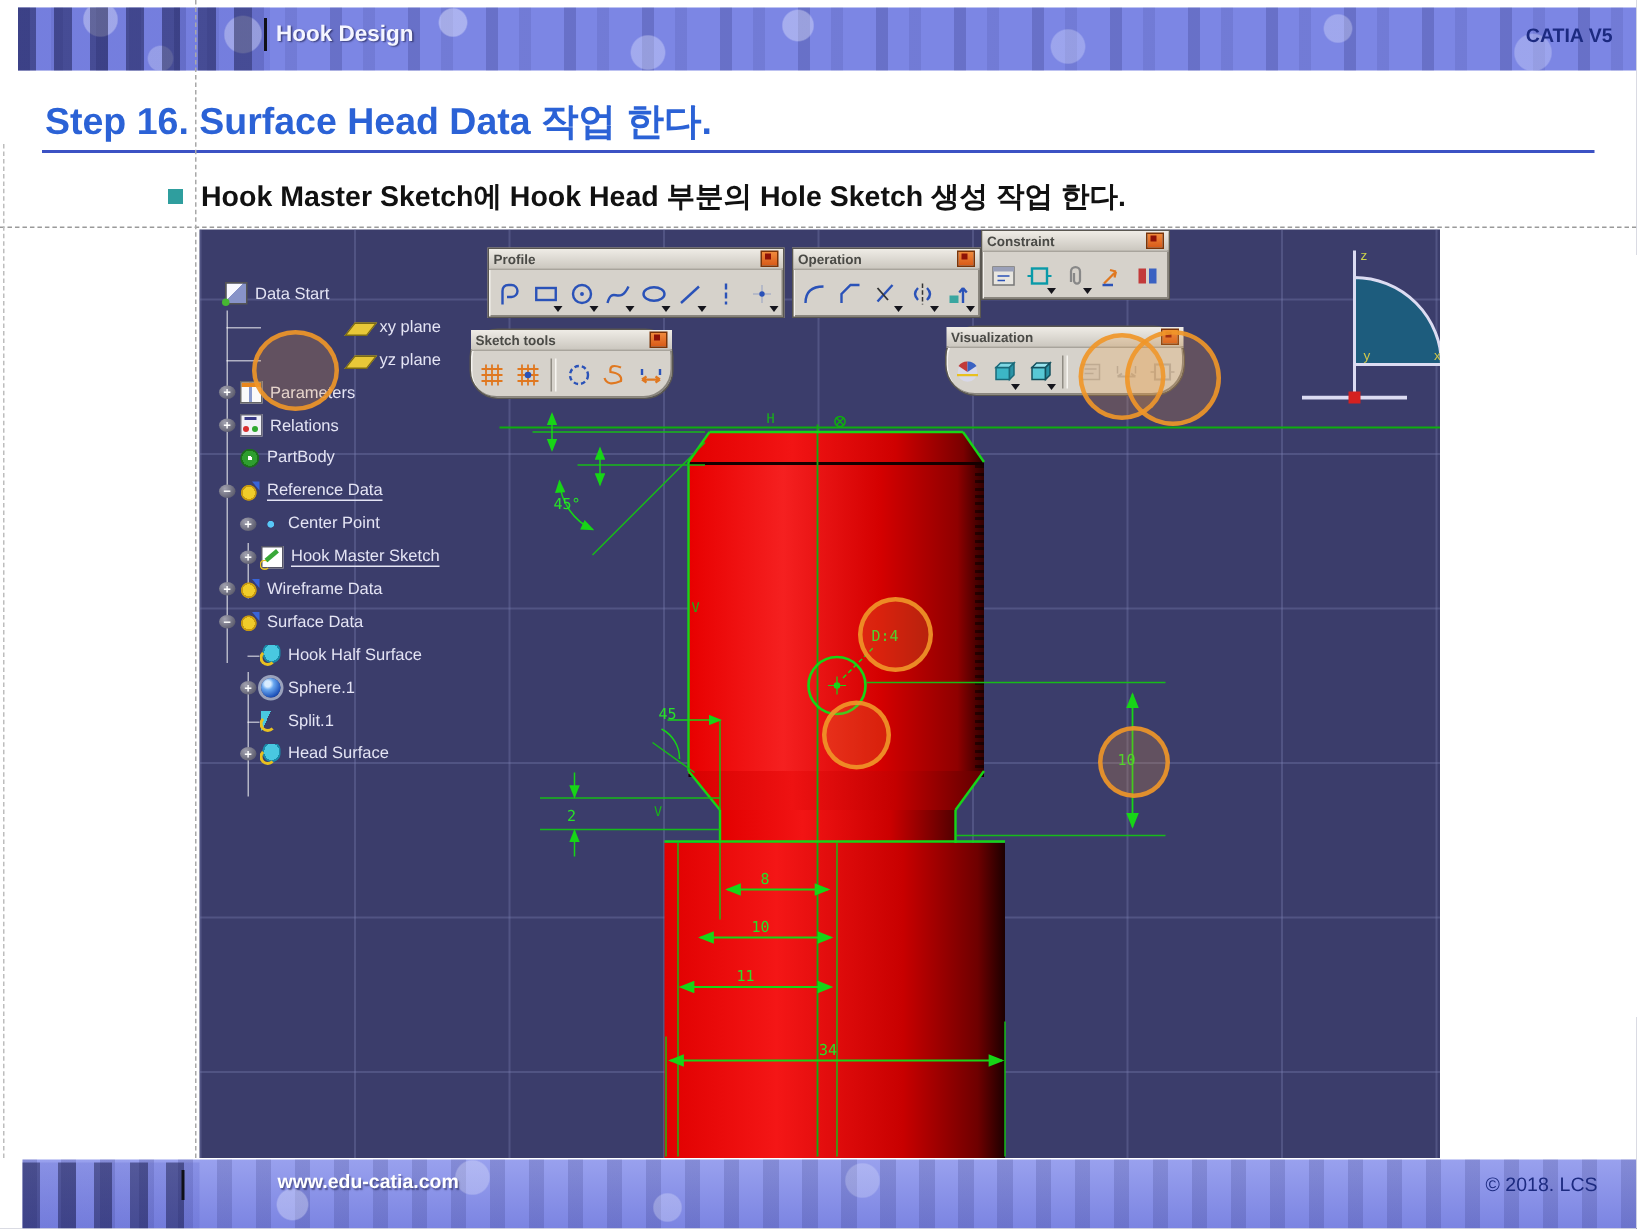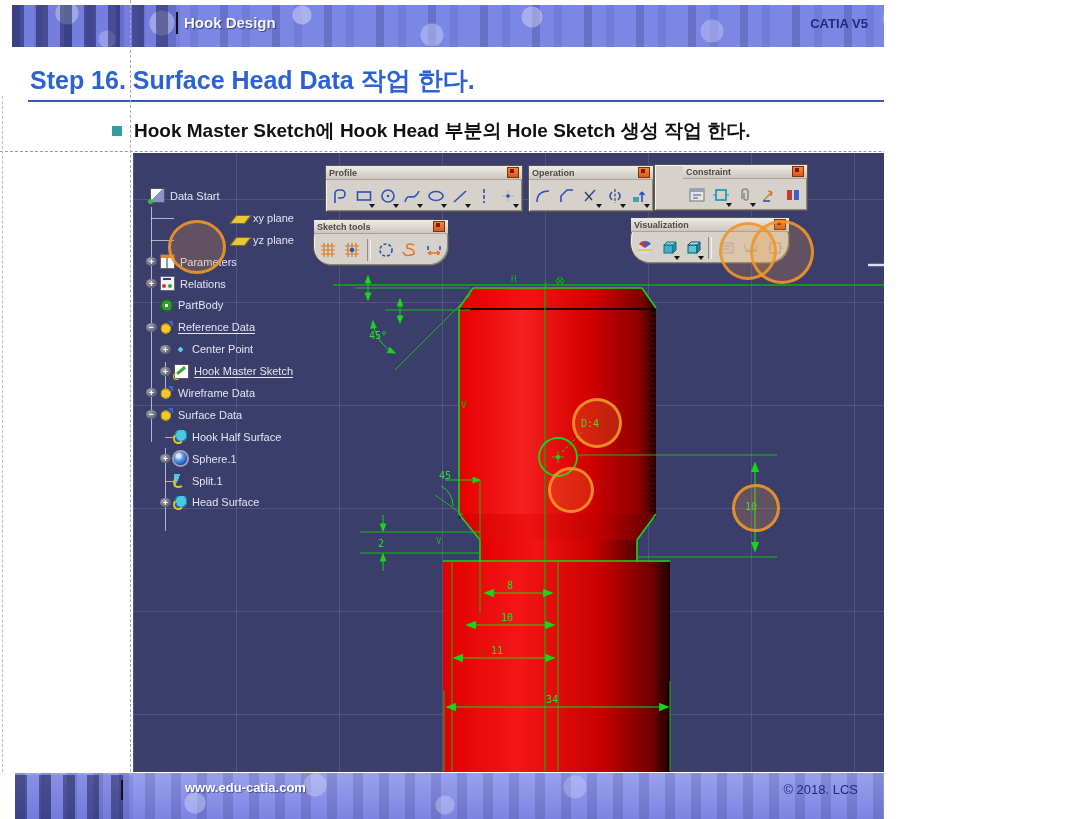--- a/index.html
+++ b/index.html
@@ -1,16 +1,16 @@
 <!DOCTYPE html>
 <html><head>
 <meta charset="utf-8">
 <style>
   html,body{margin:0;padding:0;background:#ffffff;}
-  .slide{position:relative;width:884px;height:819px;background:#ffffff;overflow:hidden;
+  .slide{position:relative;width:1091px;height:819px;background:#ffffff;overflow:hidden;
          font-family:"Liberation Sans",sans-serif;}
 
   
   .band{position:absolute;left:12px;top:5px;right:0;height:42px;background-color:#7c86e4;z-index:1;
     background-image:
       radial-gradient(circle 12px at 55px 8px, rgba(235,238,255,.50) 0 11px, transparent 12px),
       radial-gradient(circle 9px  at 95px 34px, rgba(225,230,255,.42) 0 8px,  transparent 9px),
       radial-gradient(circle 13px at 150px 18px, rgba(235,238,255,.48) 0 12px, transparent 13px),
       radial-gradient(circle 10px at 290px 10px, rgba(235,238,255,.42) 0 9px,  transparent 10px),
       radial-gradient(circle 12px at 420px 30px, rgba(225,230,255,.38) 0 11px, transparent 12px),
@@ -409,21 +409,21 @@
           </span>
         <span class="cell dd">
             <svg width="20" height="20">
               <rect x="4" y="11" width="6" height="5" fill="#3aa6a0"></rect>
               <path class="b" d="M13 16 V6 M13 6 l-2.5 3 M13 6 l2.5 3"></path>
             </svg>
           </span>
       </div>
     </div>
 
-    <div class="toolbar" style="left:521px;top:11px;padding-left:28px;">
+    <div class="toolbar" style="left:521px;top:0;">
       <div class="tb-title">
         <span>Constraint</span>
         <span class="tb-close"></span>
       </div>
       <div class="tb-row">
         <span class="cell">
             <svg width="20" height="20">
               <rect x="3" y="4" width="14" height="12" fill="#e8e6e0" stroke="#777"></rect>
               <rect x="3" y="4" width="14" height="3" fill="#9aa0b8"></rect>
               <path d="M6 10 h8 M6 13 h5" stroke="#2a52b8" stroke-width="1"></path>

